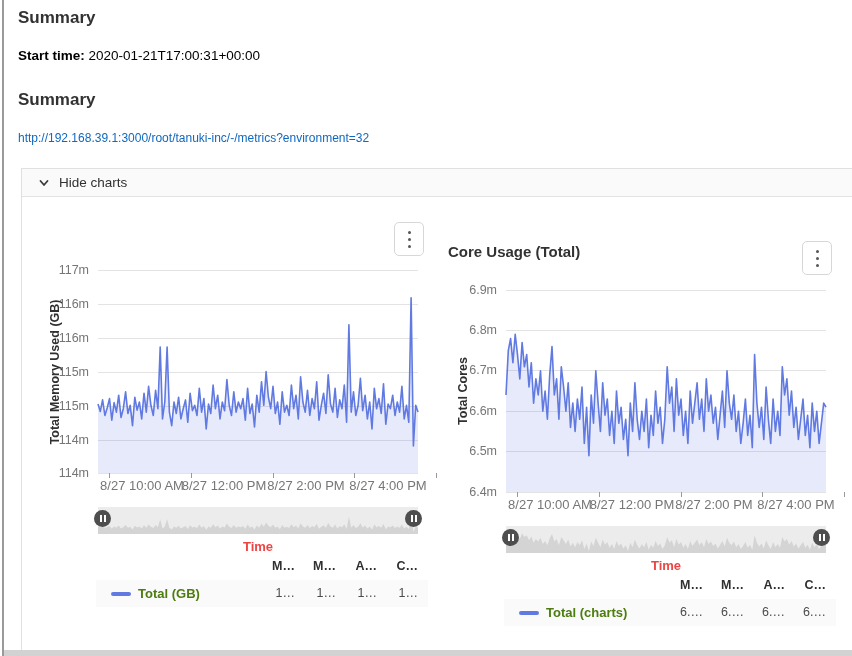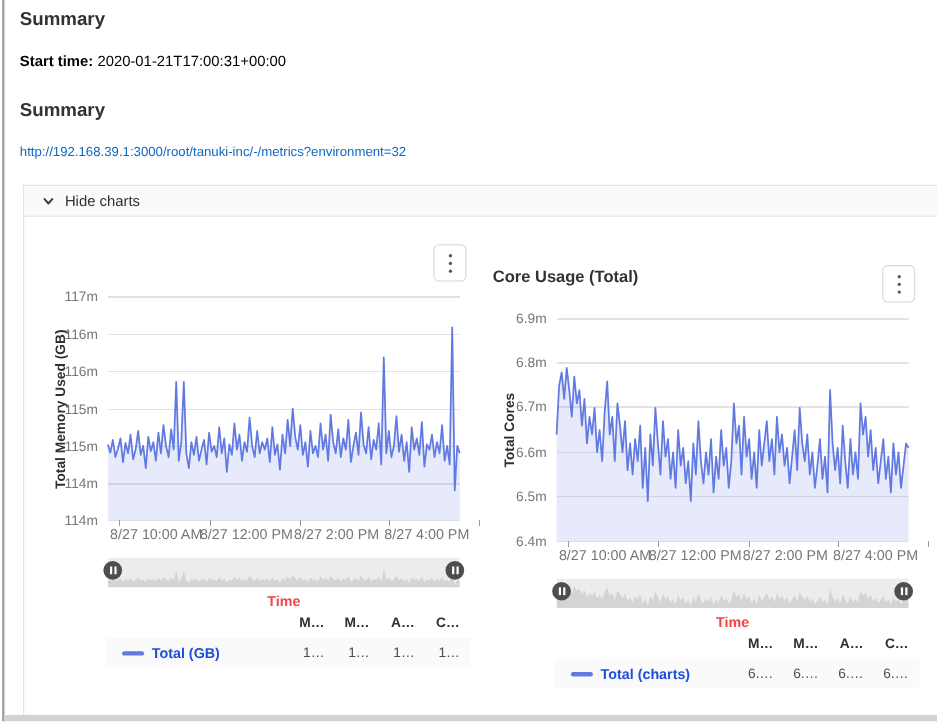--- a/index.html
+++ b/index.html
@@ -42,21 +42,21 @@
             display:flex; align-items:center; justify-content:center; gap:2px; cursor:ew-resize; z-index:2; }
   .handle span { width:2px; height:7px; background:#fff; display:block; }
   .handle-left { left:-4px; } .handle-right { right:-4px; }
 
   .lg-time { position:absolute; left:58px; top:323px; width:320px; text-align:center;
              font-size:13px; font-weight:bold; color:#ef4444; }
   .lg-head { position:absolute; left:218px; top:343px; width:164px; display:flex; }
   .lg-head span { width:41px; text-align:right; font-size:12.5px; font-weight:bold; color:#303030; padding-right:4px; }
   .lg-row { position:absolute; left:56px; top:364px; width:332px; height:27px; background:#fafafa; cursor:pointer; }
   .lg-swatch { position:absolute; left:15px; top:12px; width:20px; height:4px; border-radius:2px; }
-  .lg-name { position:absolute; left:42px; top:6px; font-size:13px; font-weight:bold; color:#1d4ed8; }
+  .lg-name { position:absolute; left:42px; top:6px; font-size:13px; font-weight:bold; color:#4d7c0f; }
   .lg-vals { position:absolute; left:162px; top:6px; width:164px; display:flex; }
   .lg-vals span { width:41px; text-align:right; font-size:12.5px; color:#4c4c4c; padding-right:4px; }
 
   .bottom-bar { position:absolute; left:4px; top:650px; width:848px; height:6px; background:#d2d2d2; }
 </style>
 </head>
 <body>
 
 <div class="edge-line"></div>
 

